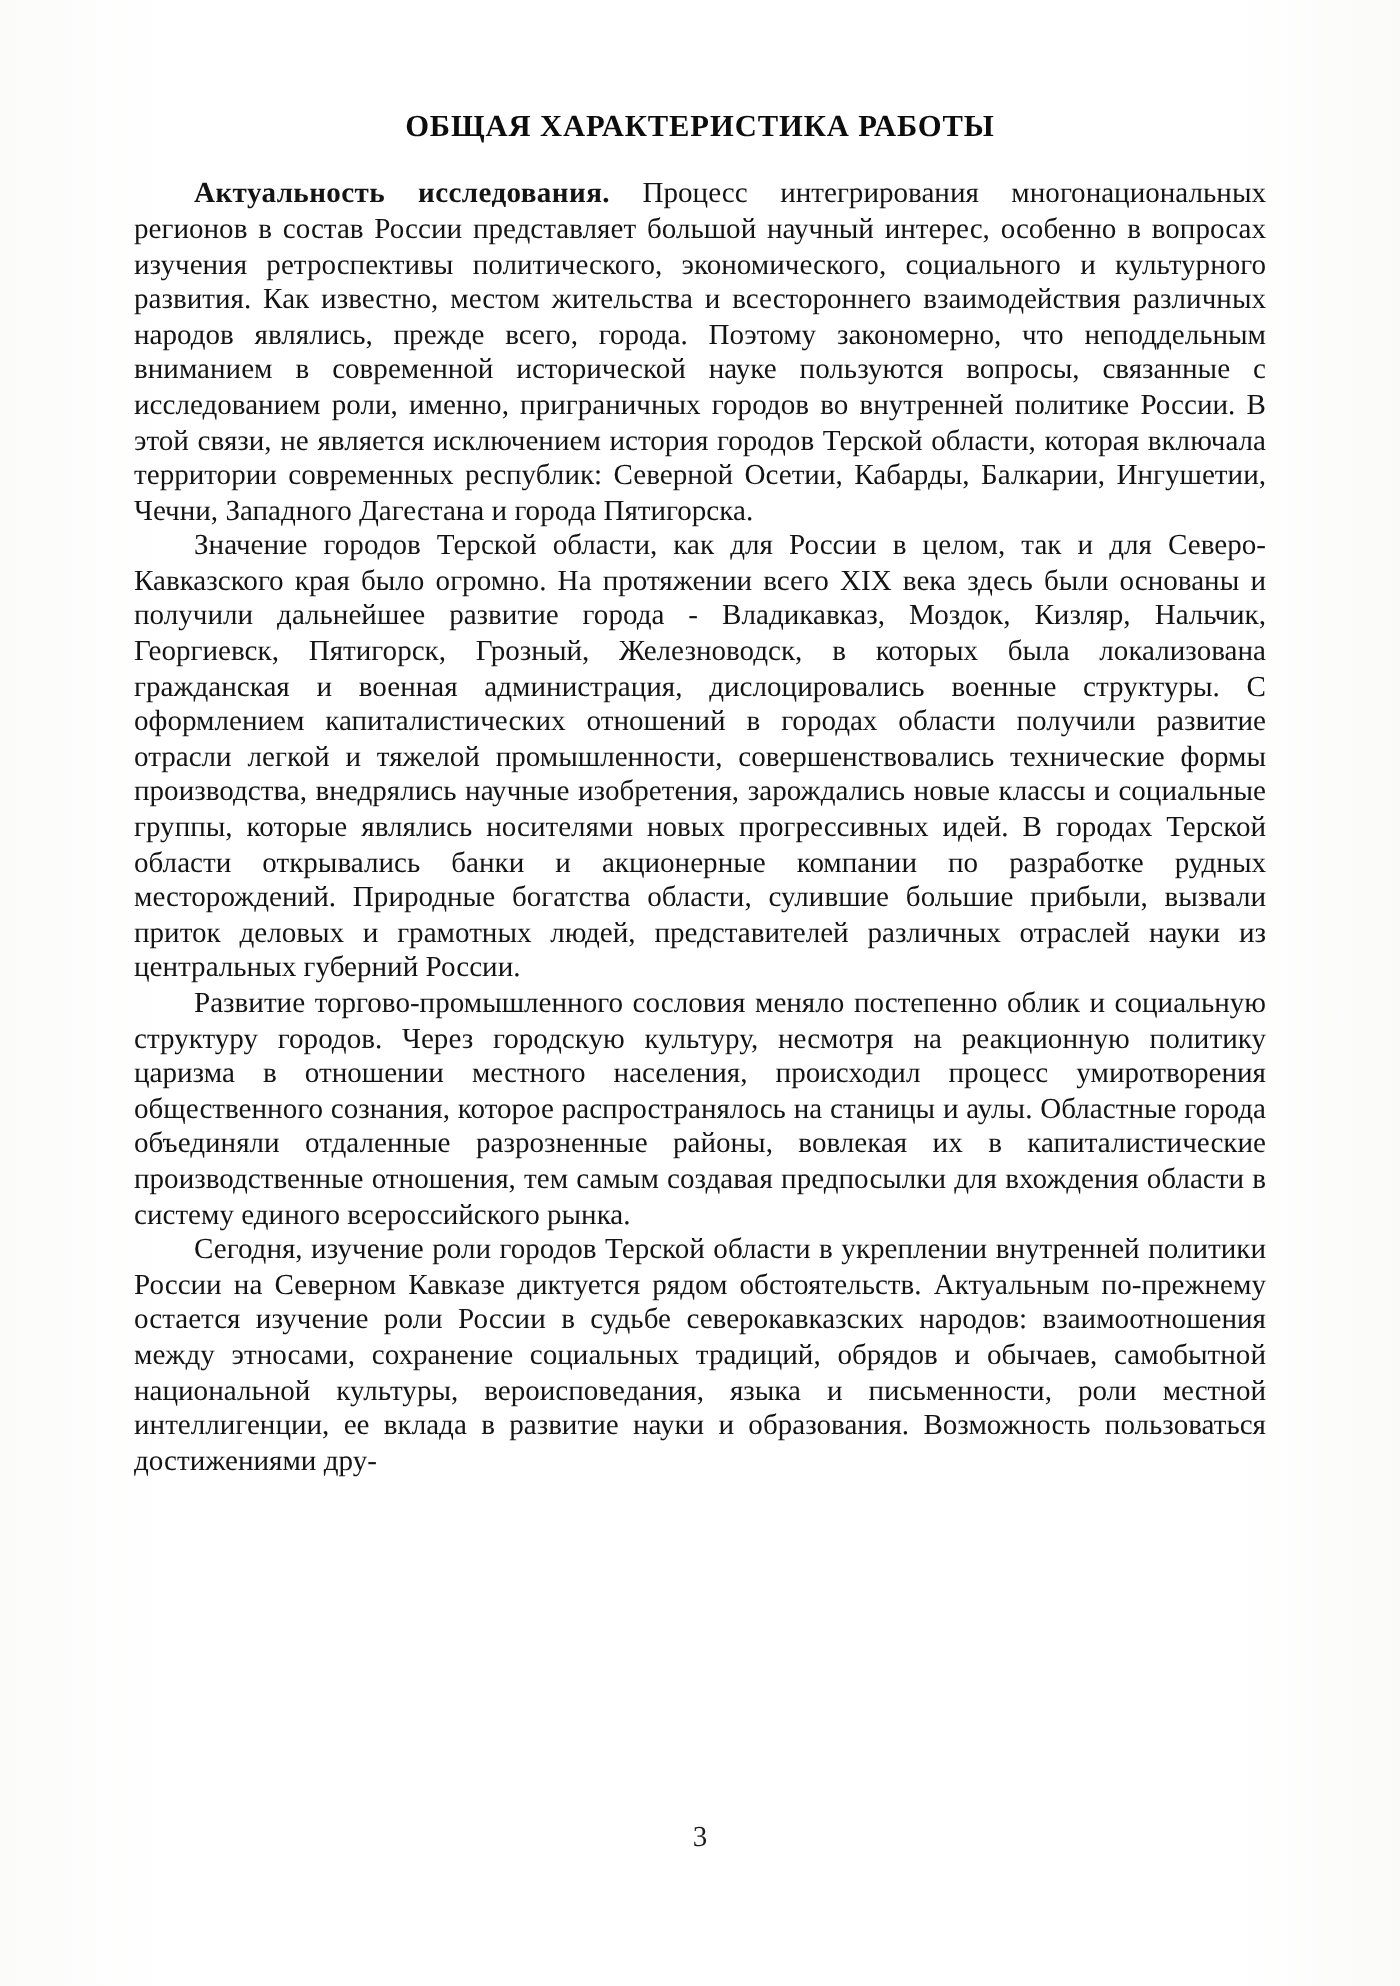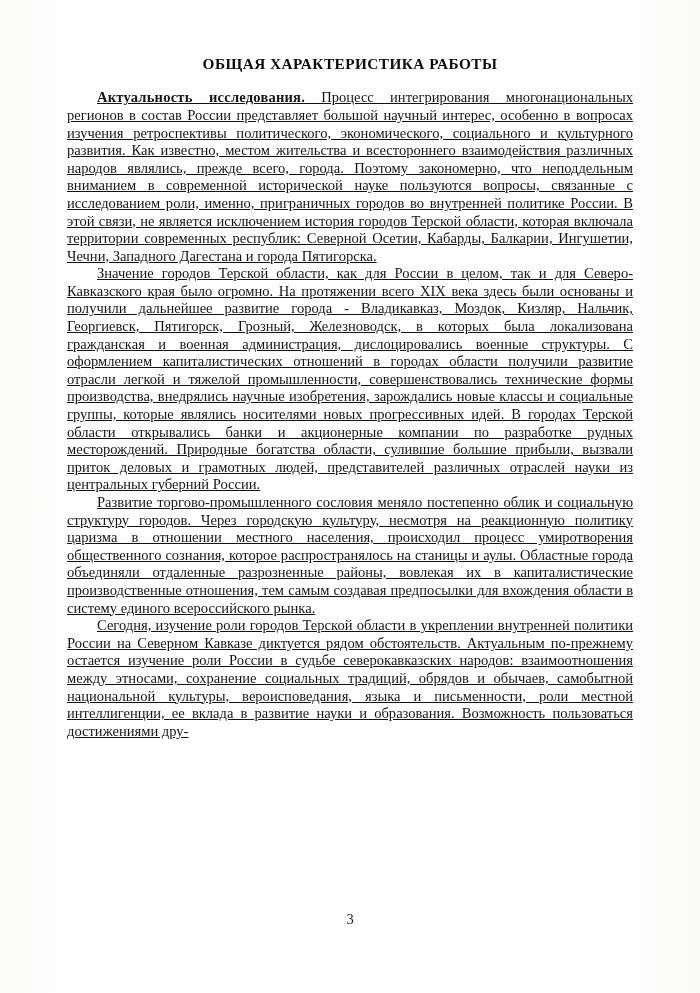--- a/index.html
+++ b/index.html
@@ -40,21 +40,20 @@
     text-align: center;
     font-size: 15.3px;
     font-weight: bold;
     letter-spacing: 0.45px;
     line-height: 1.2;
     color: #0d0d0d;
   }
 
   .body-text {
     margin-top: 16px;
-    text-decoration: underline;
   }
 
   p.para {
     margin: 0;
     text-align: justify;
     text-justify: inter-word;
     text-indent: 30px;
     font-size: 14.55px;
     line-height: 17.6px;
     color: #141414;

